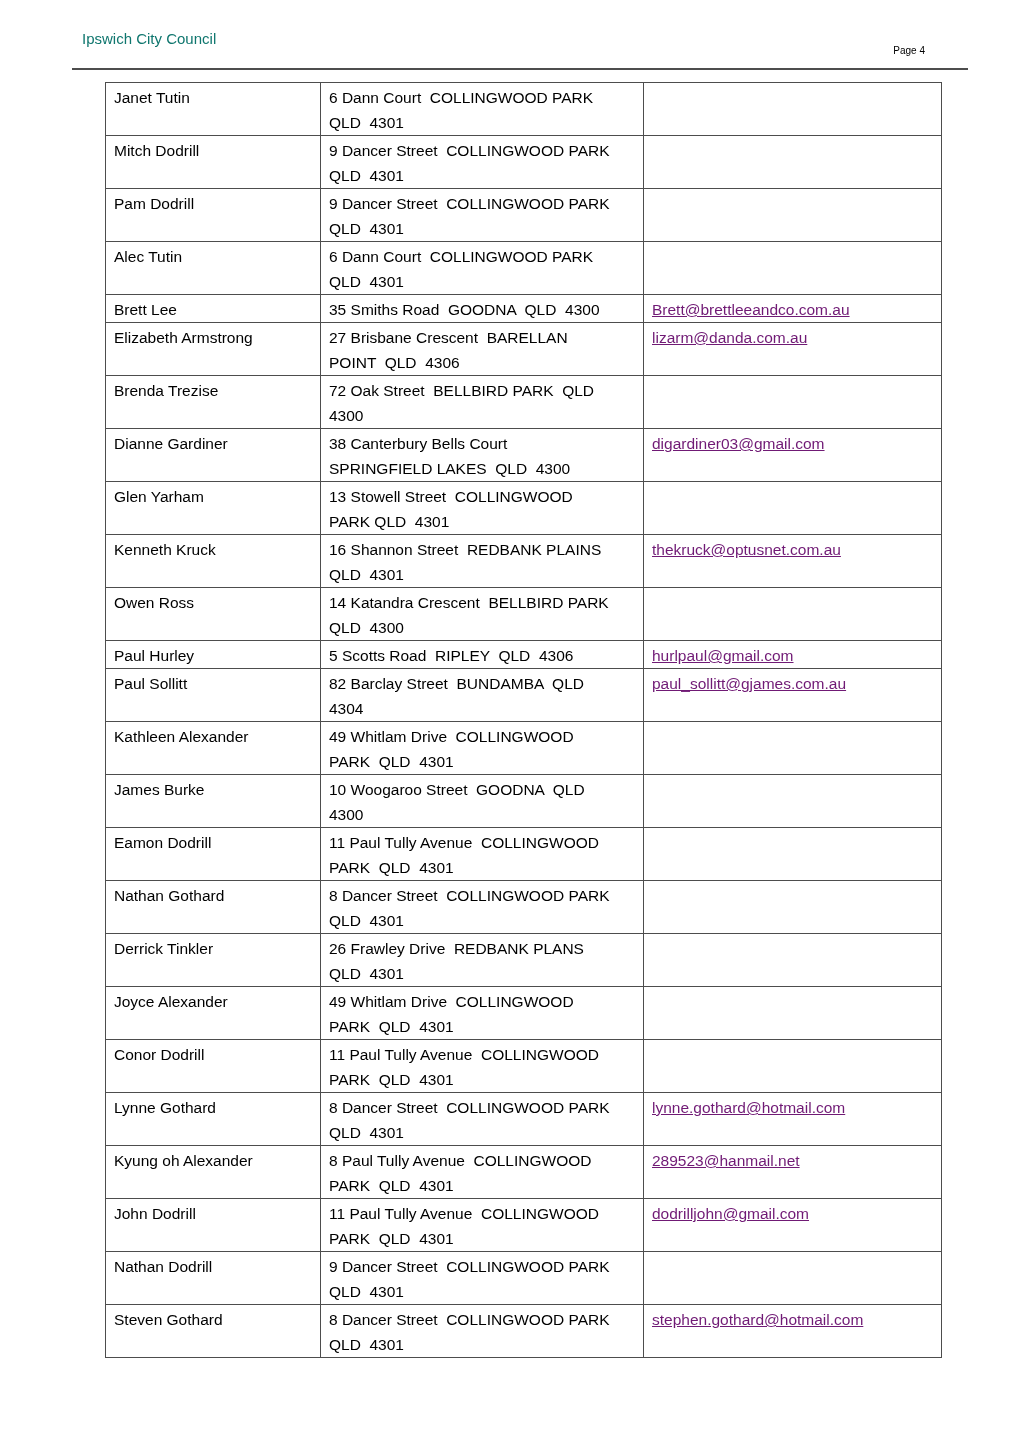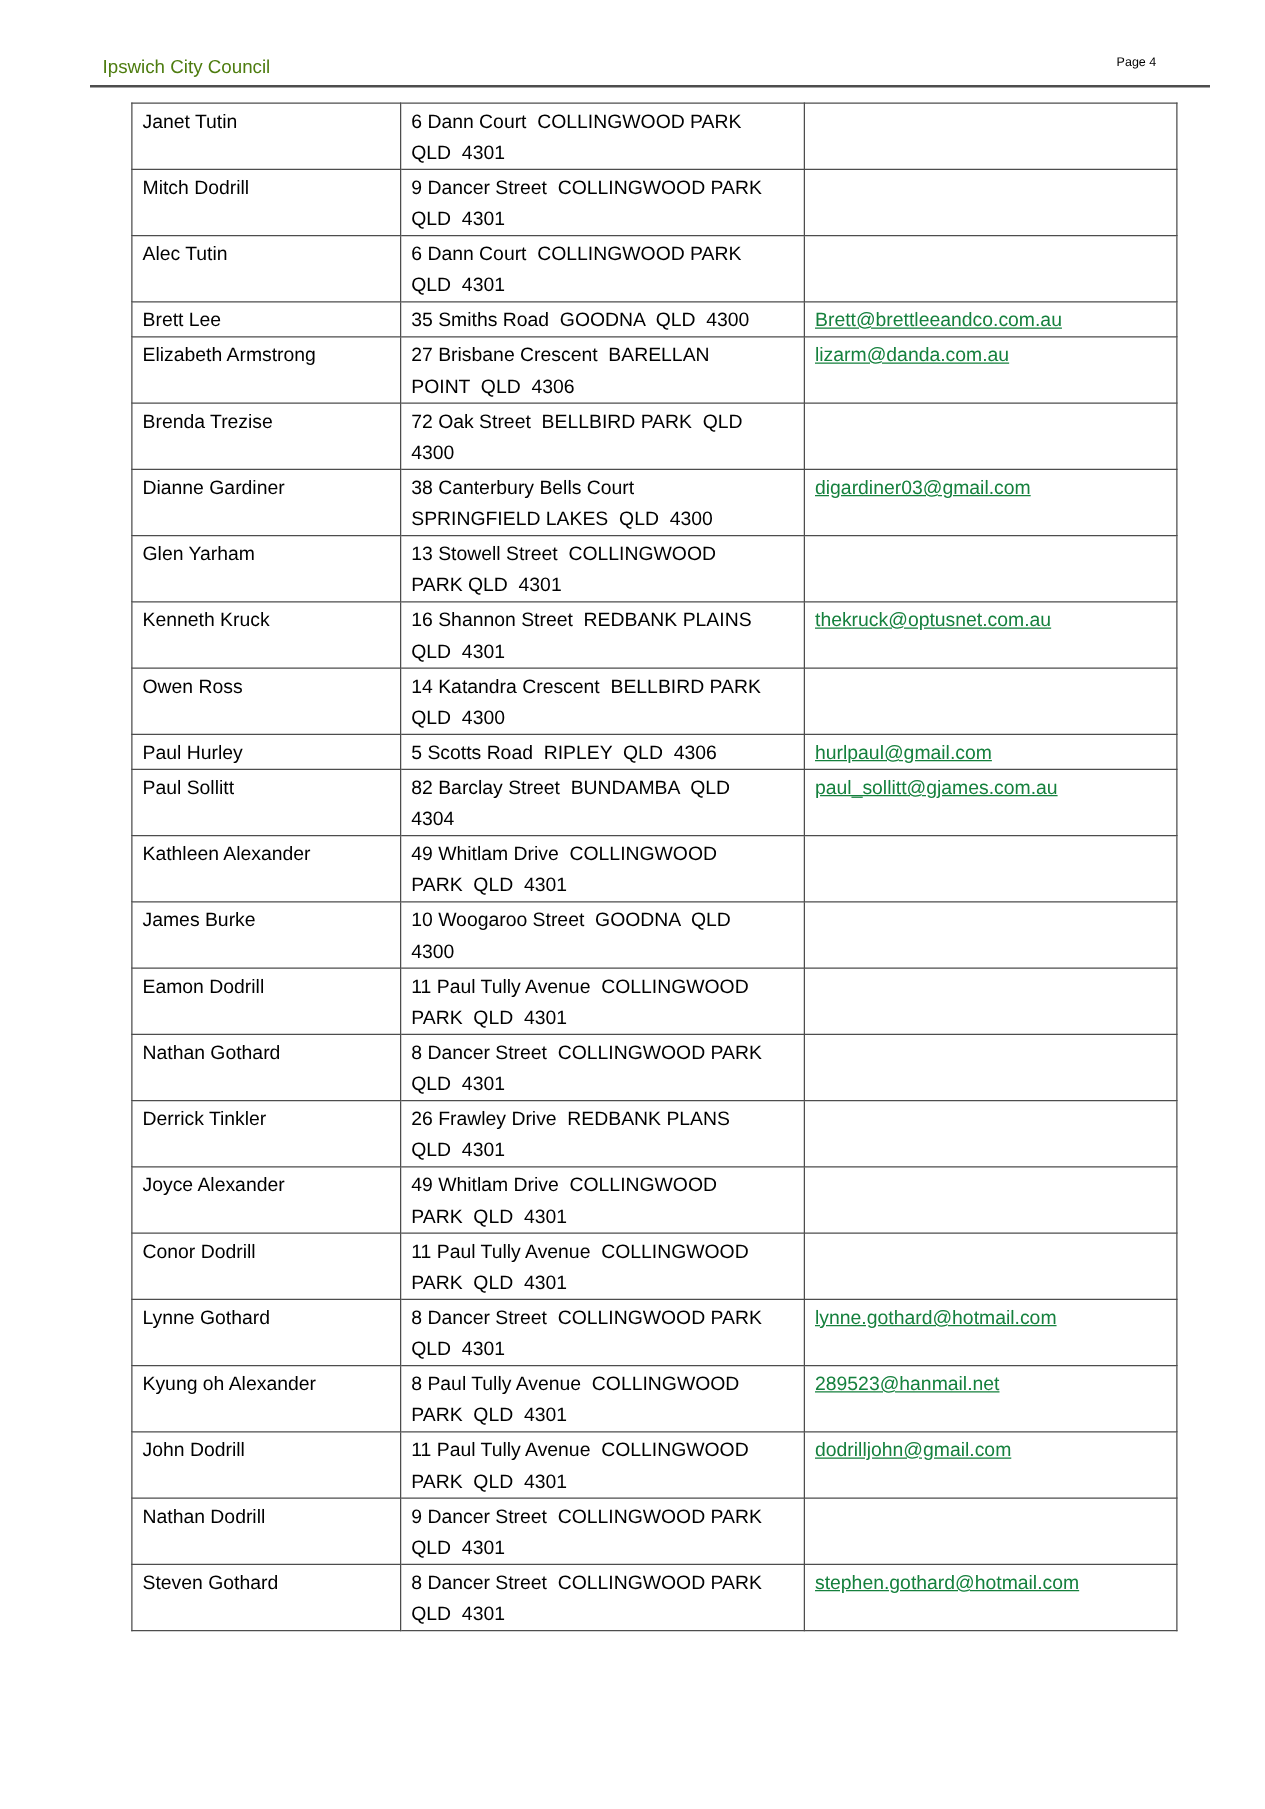--- a/index.html
+++ b/index.html
@@ -7,23 +7,23 @@
   body {
     width: 1012px;
     height: 1447px;
     position: relative;
     font-family: "Liberation Sans", sans-serif;
     color: #000000;
   }
   .page-header-left {
     position: absolute;
     left: 82px;
-    top: 45px;
+    top: 30px;
     font-size: 15px;
-    color: #4d7c0f;
+    color: #0f766e;
   }
   .page-header-right {
     position: absolute;
     right: 87px;
     top: 45px;
     font-size: 10px;
     color: #000000;
   }
   .header-rule {
     position: absolute;
@@ -44,21 +44,21 @@
   table.contacts td {
     border: 1.5px solid #4d4d4d;
     vertical-align: top;
     padding: 2px 8px 0 8px;
     font-size: 15.5px;
     line-height: 25px;
     overflow: hidden;
   }
   td.col-address { white-space: pre-wrap; }
   a.email-link {
-    color: #15803d;
+    color: #701a75;
     text-decoration: underline;
     word-break: break-all;
   }
 </style>
 </head>
 <body>
 
 <div>
 
   <div class="page-header-left">Ipswich City Council</div>
@@ -80,20 +80,26 @@
 QLD  4301</td>
           <td class="col-email"></td>
         </tr>
         <tr>
           <td class="col-name">Mitch Dodrill</td>
           <td class="col-address">9 Dancer Street  COLLINGWOOD PARK
 QLD  4301</td>
           <td class="col-email"></td>
         </tr>
         <tr>
+          <td class="col-name">Pam Dodrill</td>
+          <td class="col-address">9 Dancer Street  COLLINGWOOD PARK
+QLD  4301</td>
+          <td class="col-email"></td>
+        </tr>
+        <tr>
           <td class="col-name">Alec Tutin</td>
           <td class="col-address">6 Dann Court  COLLINGWOOD PARK
 QLD  4301</td>
           <td class="col-email"></td>
         </tr>
         <tr>
           <td class="col-name">Brett Lee</td>
           <td class="col-address">35 Smiths Road  GOODNA  QLD  4300</td>
           <td class="col-email"><a class="email-link" href="#">Brett@brettleeandco.com.au</a></td>
         </tr>

